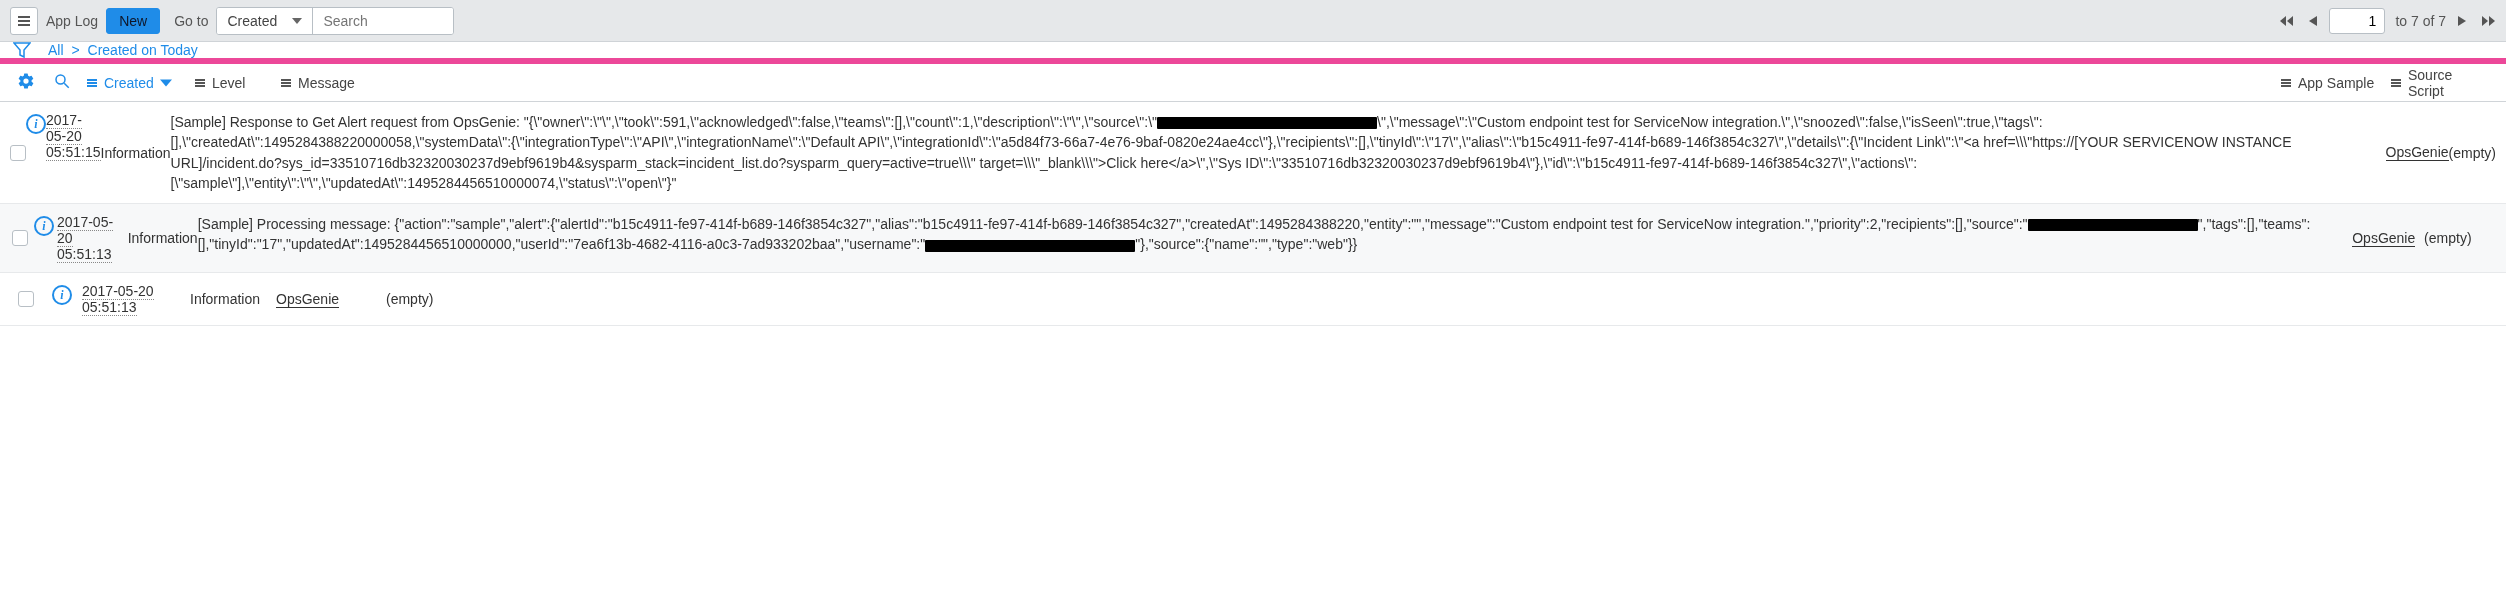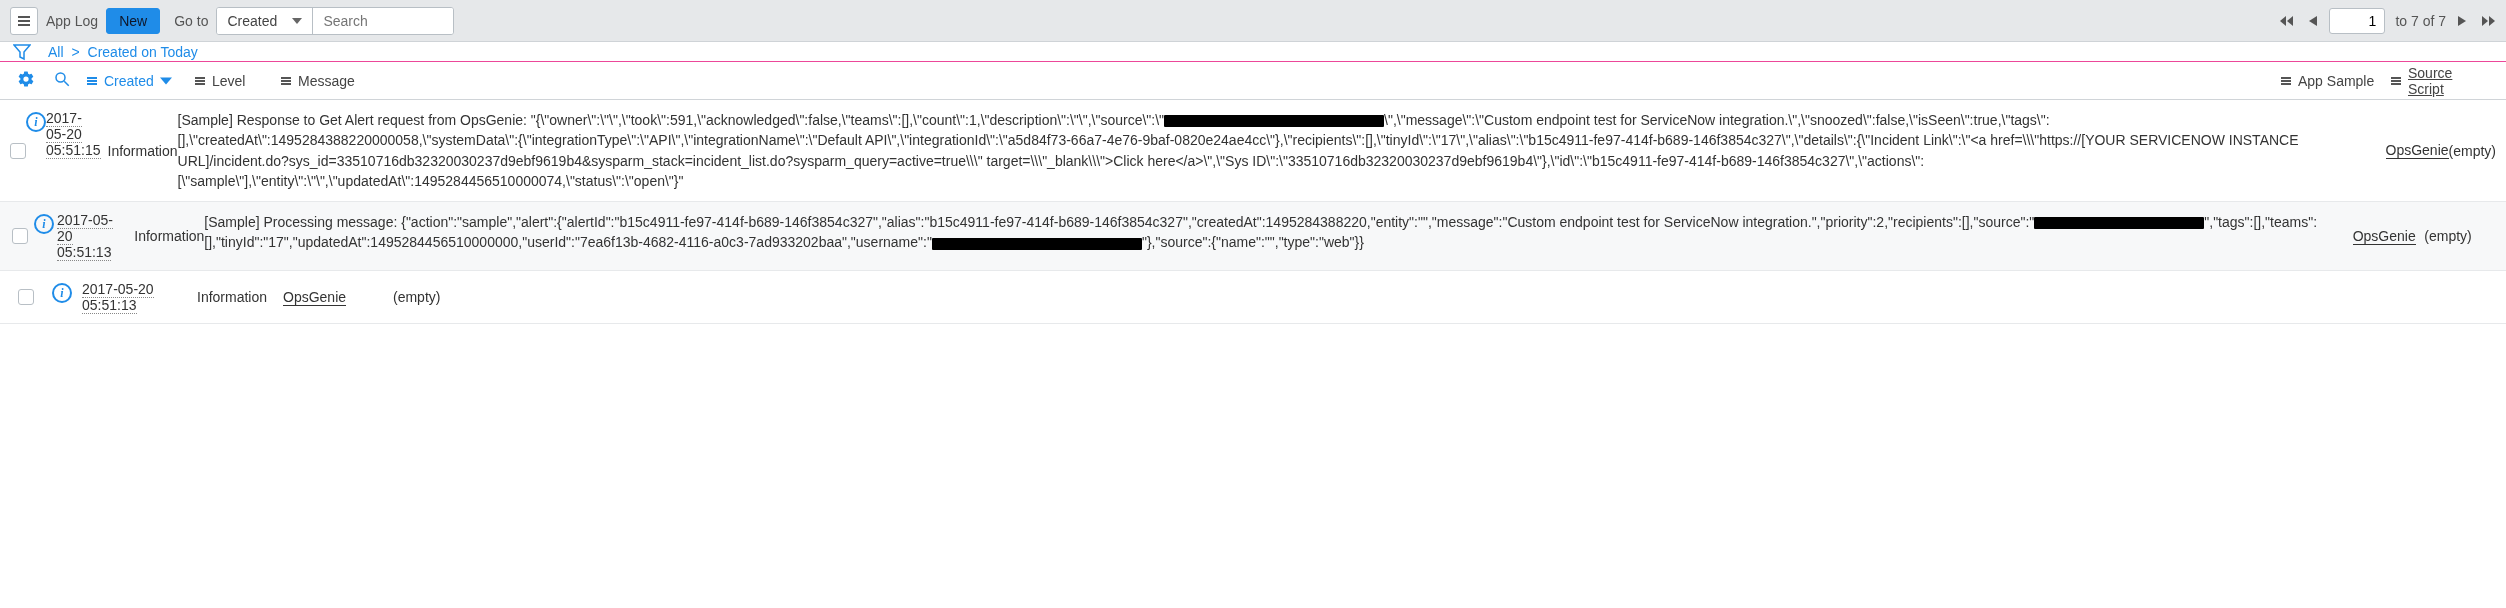--- a/index.html
+++ b/index.html
@@ -92,21 +92,21 @@
     font-size: 14px;
   }
   .page-total { color: #555; }
 
   
   .filterbar {
     display: flex;
     align-items: center;
     padding: 8px 10px;
     gap: 14px;
-    border-bottom: 1px solid #ec4899;
+    border-bottom: 6px solid #ec4899;
     height: 20px;
   }
   .funnel {
     color: #1f8ce8;
     cursor: pointer;
     display:flex; align-items:center;
     width: 24px; justify-content:center;
   }
   .breadcrumbs { color: #1f8ce8; }
   .breadcrumbs a { color: #1f8ce8; text-decoration: none; }
@@ -121,21 +121,21 @@
     padding: 0 10px;
     gap: 0;
     background: #fff;
   }
   .col-gear { width: 32px; display:flex; align-items:center; justify-content:center; }
   .col-search { width: 40px; display:flex; align-items:center; justify-content:center; }
   .col-created { width: 108px; }
   .col-level { width: 86px; }
   .col-message { flex: 1 1 auto; min-width: 0; }
   .col-scope { width: 110px; }
-  .col-script { width: 110px; text-decoration: underline; }
+  .col-script { width: 110px; }
 
   .th {
     display: flex; align-items: center; gap: 6px;
     color: #444;
     font-weight: 500;
     cursor: pointer;
     padding: 0 4px;
   }
   .th .th-menu { color: #555; }
   .th-created { color: #1f8ce8; }
@@ -151,21 +151,21 @@
     border-bottom: 1px solid #e7e9eb;
     padding: 10px 10px;
     gap: 0;
   }
   .data-row:nth-child(odd) { background: #fff; }
   .data-row:nth-child(even) { background: #f7f8f9; }
 
   .cell-check { width: 32px; display:flex; align-items:center; justify-content:center; }
   .cell-info  { width: 40px; display:flex; align-items:flex-start; justify-content:center; padding-top:2px; }
   .cell-created { width: 108px; padding-top:0; }
-  .cell-level   { width: 86px; display:flex; align-items:center;margin-left:7px; }
+  .cell-level   { width: 86px; display:flex; align-items:center; }
   .cell-message { flex: 1 1 auto; min-width: 0; padding-right: 16px; line-height: 1.45; word-break: break-word; }
   .cell-scope   { width: 110px; display:flex; align-items:center;text-align:center; }
   .cell-script  { width: 110px; display:flex; align-items:center; }
 
   .checkbox {
     width: 16px; height: 16px;
     border: 1px solid #b8bfc5; border-radius: 3px; background:#fff;
     cursor: pointer;
   }
   .info-circle {

